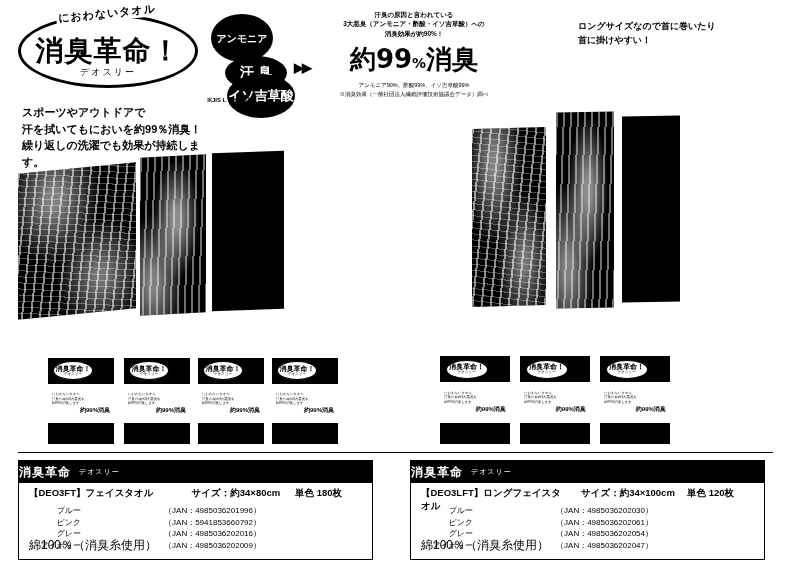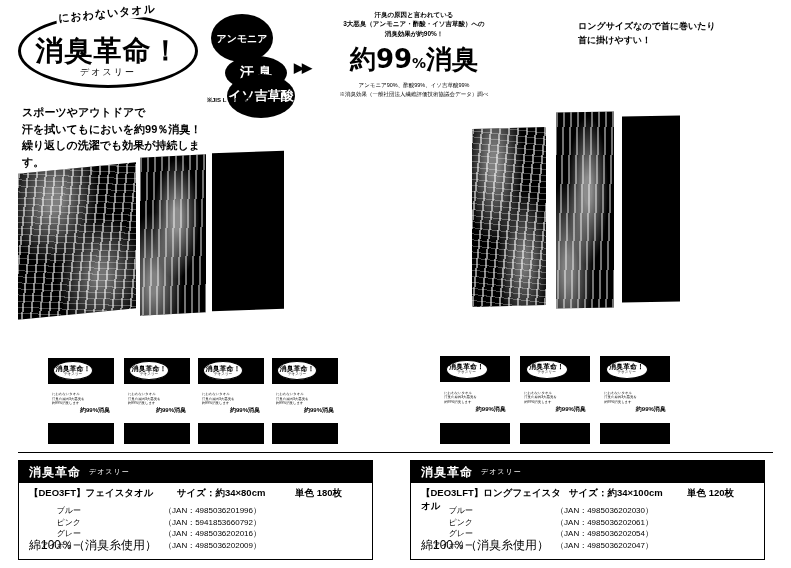--- a/index.html
+++ b/index.html
@@ -128,30 +128,30 @@
     position:absolute; font-size:3.4px; line-height:1.25; color:#000;
   }
   .pkg .pct-line { position:absolute; font-size:6px; font-weight:bold; }
 
   
   .spec { position:absolute; width:355px; height:100px; border:1px solid #000; }
   .spec.left { left:18px; top:460px; }
   .spec.right { left:410px; top:460px; }
   .spec .hdr {
     position:absolute; left:0; top:0; width:100%; height:22px;
-    background:#000; color:#fff; display:flex; align-items:center; padding-left:10px;
+    background:#000; color:#fff; display:flex; align-items:center; padding-left:0;
   }
   .spec .hdr .h-main { font-size:12px; font-weight:bold; letter-spacing:1px; }
   .spec .hdr .h-sub { font-size:7px; margin-left:8px; letter-spacing:1px; }
   .spec .row1 {
     position:absolute; top:26px; left:10px; right:8px;
     display:flex; font-size:9.5px; font-weight:bold;
   }
   .spec .row1 .name { width:150px; }
-  .spec .row1 .size { width:120px; }
+  .spec .row1 .size { width:120px;text-align:center; }
   .spec .row1 .qty  { width:70px; }
   .spec .colors {
     position:absolute; top:44px; left:10px; font-size:8px; line-height:1.45;
   }
   .spec .colors .c-row { display:flex;text-align:right; }
   .spec .colors .c-name { width:52px; }
   .spec .colors .c-jan { width:180px; }
   .spec .foot {
     position:absolute; left:10px; bottom:5px; font-size:12px;
   }

